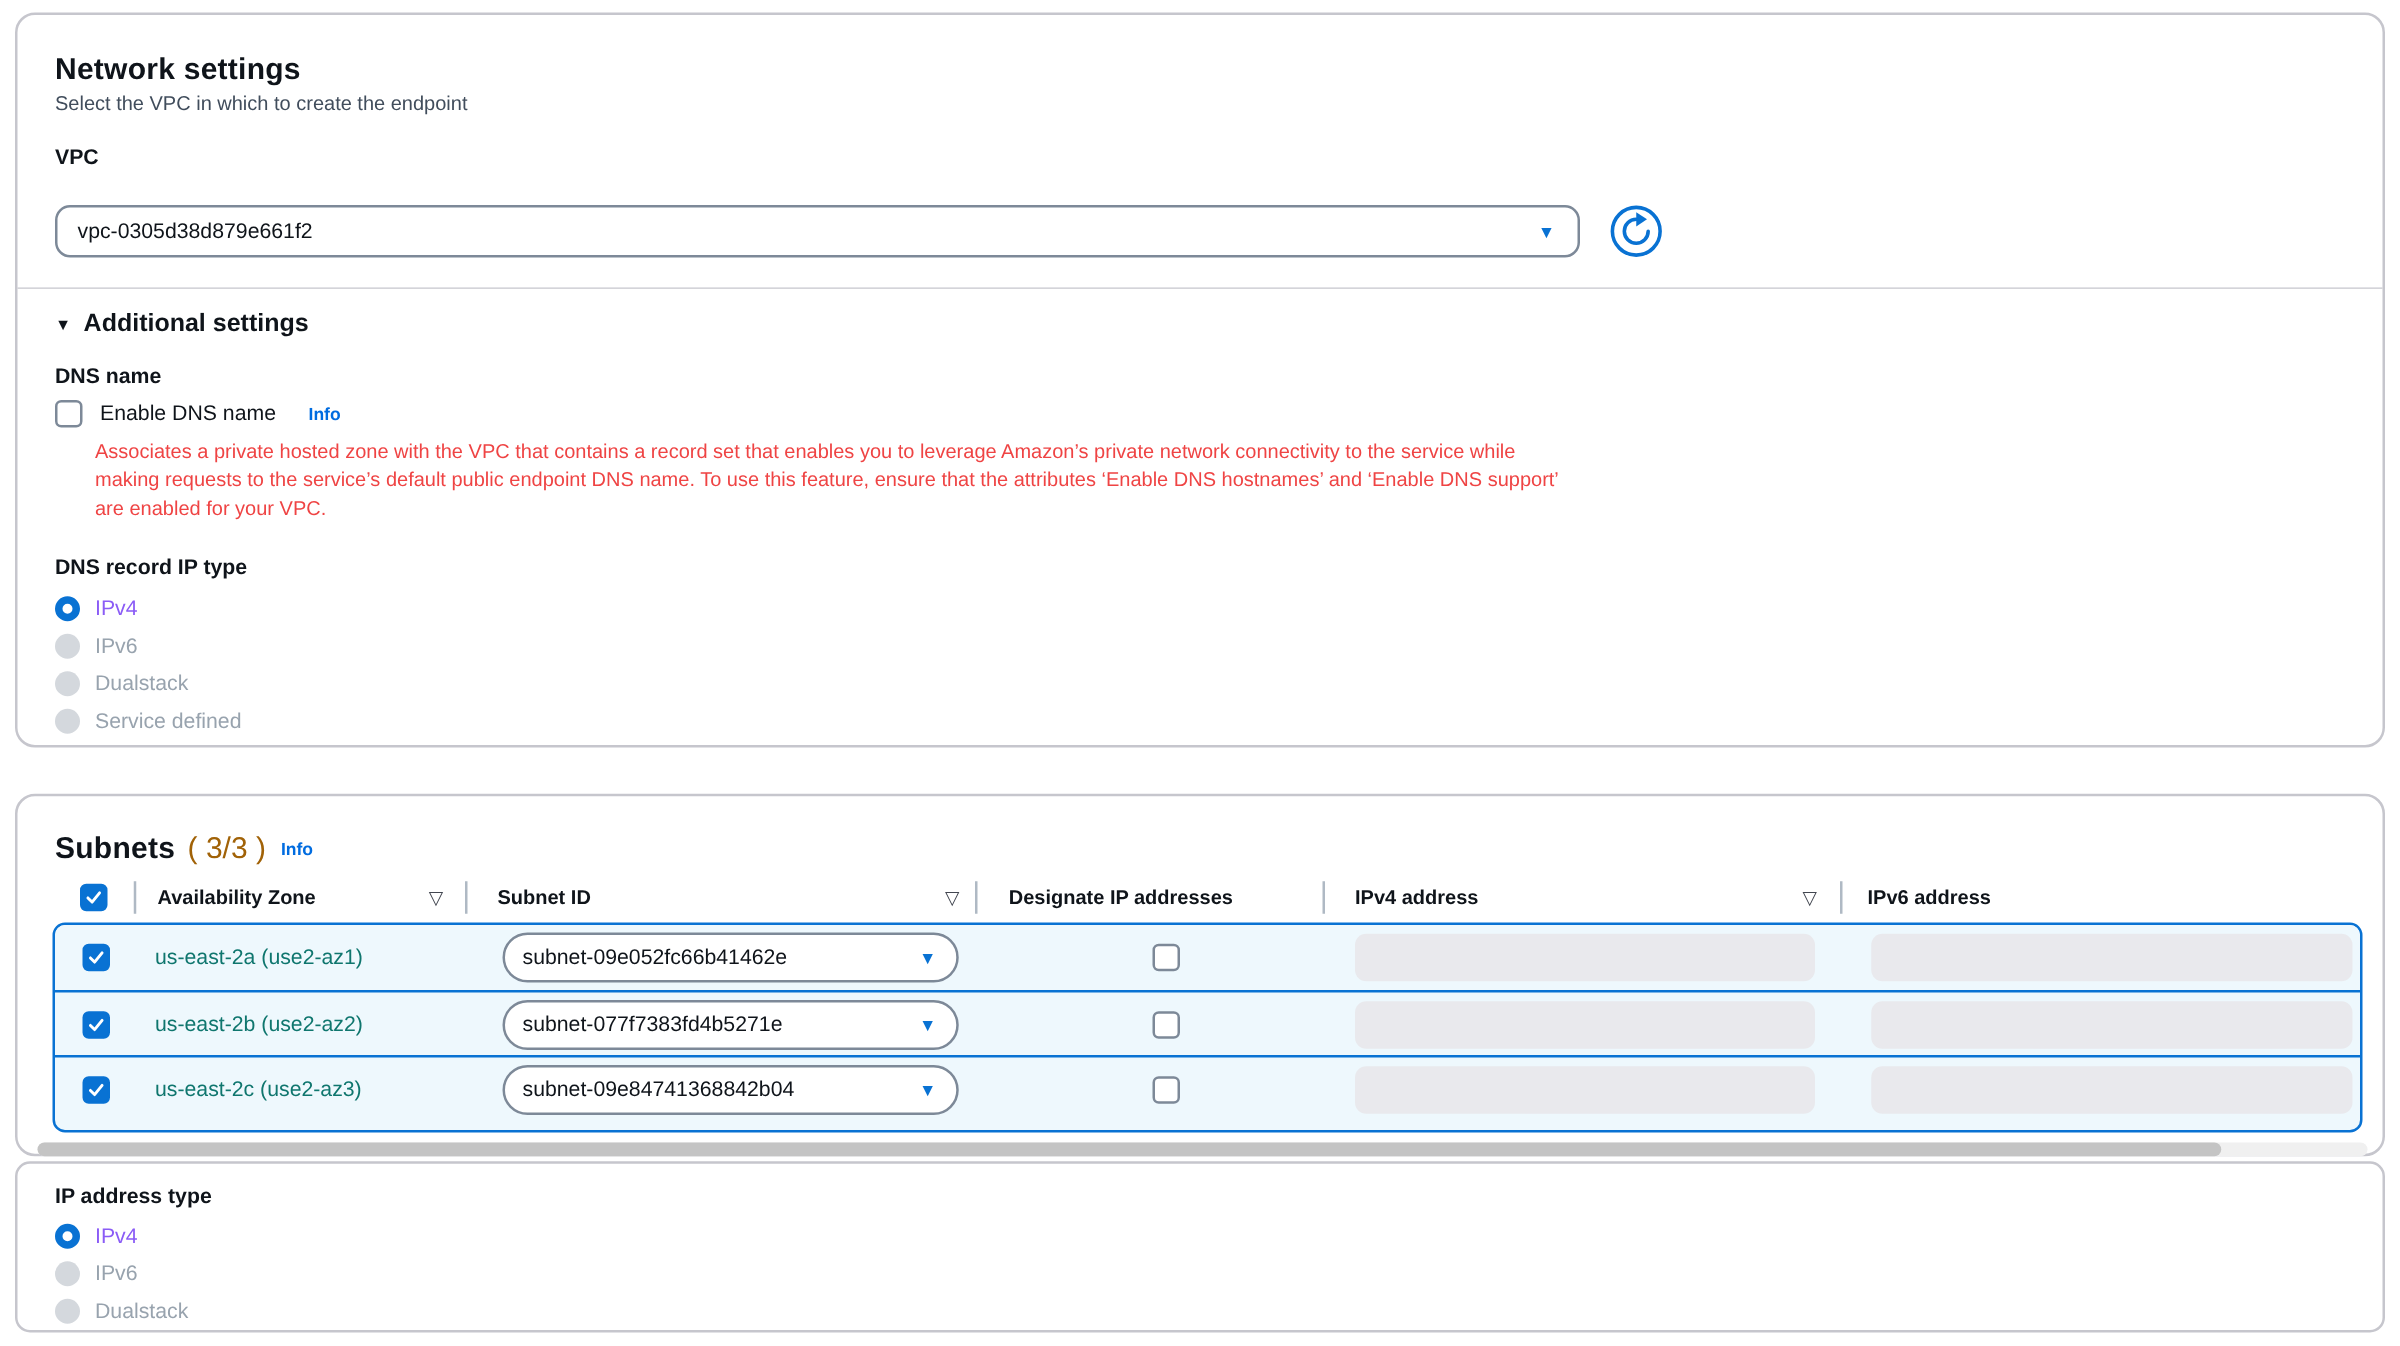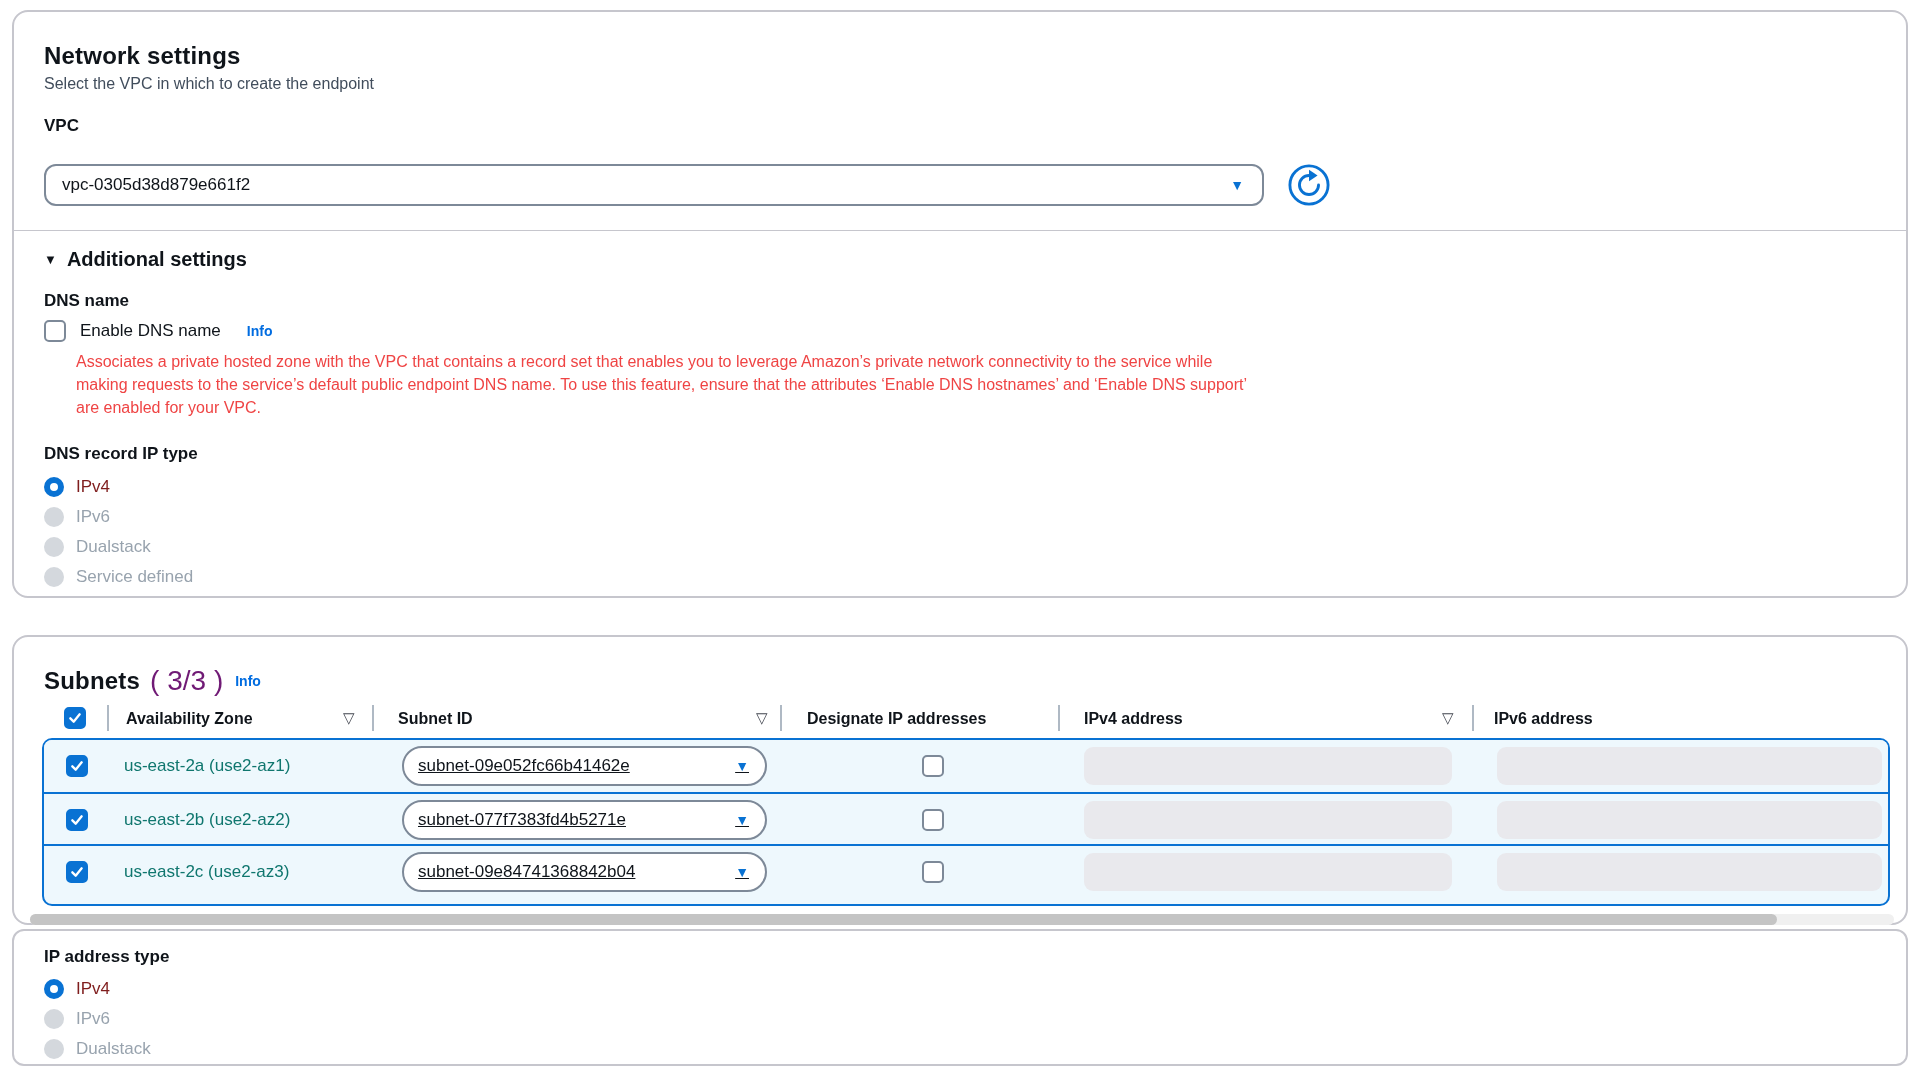--- a/index.html
+++ b/index.html
@@ -44,39 +44,39 @@
   .checkbox.checked { background:#0972d3; border:2px solid #0972d3; }
   .checkbox svg { width:16px; height:16px; }
 
   .info-link { color:#006ce0; font-size:14px; font-weight:700; text-decoration:none; cursor:pointer; }
 
   
   .radio-row { display:flex; align-items:center; gap:12px; height:20px; margin-bottom:10px; }
   .radio { width:20px; height:20px; border-radius:50%; flex:0 0 20px; }
   .radio.selected { background:#fff; border:6px solid #0972d3; }
   .radio.disabled { background:#d4d8dd; border:none; }
-  .radio-label { font-size:17px; color:#7f1d1d; }
+  .radio-label { font-size:17px; color:#8b5cf6; }
   .radio-row.is-disabled .radio-label { color:#98a3ae; }
 
   
-  .count { font-size:28px; font-weight:400; color:#701a75; margin-left:10px; }
+  .count { font-size:24px; font-weight:400; color:#a16207; margin-left:10px; }
   .thead-label { font-size:16px; font-weight:700; color:#0f141a; }
   .sort-icon { font-size:15px; color:#424650; cursor:pointer; }
   .col-divider { width:2px; height:26px; background:#afb9c4; }
 
   
   .tbody { position:absolute; left:28px; top:101px; width:1848px; height:168px;
     border:2px solid #0972d3; border-radius:10px; overflow:hidden; background:#eef8fd; }
   .trow { position:relative; height:52px; background:#eef8fd; }
   .trow + .trow { border-top:2px solid #0972d3; }
   .cell-text { font-size:17px; color:#0f766e; }
   .row-select { position:absolute; left:358px; top:6px; width:365px; height:40px;
     border-radius:20px; border:2px solid #7d8998; background:#fff; display:flex;
     align-items:center; justify-content:space-between; padding:0 16px 0 14px;
-    font-size:17px; cursor:pointer;text-decoration:underline; }
+    font-size:17px; cursor:pointer; }
   .disabled-field { position:absolute; top:7px; height:38px; background:#e9e9ed;
     border-radius:9px; }
 
   
   .hscroll-track { position:absolute; left:16px; top:277px; width:1864px; height:11px;
     background:#f0f0f0; border-radius:6px; }
   .hscroll-thumb { position:absolute; left:0; top:0; width:1747px; height:11px;
     background:#c4c4c4; border-radius:6px; cursor:grab; }
 </style>
 </head>

